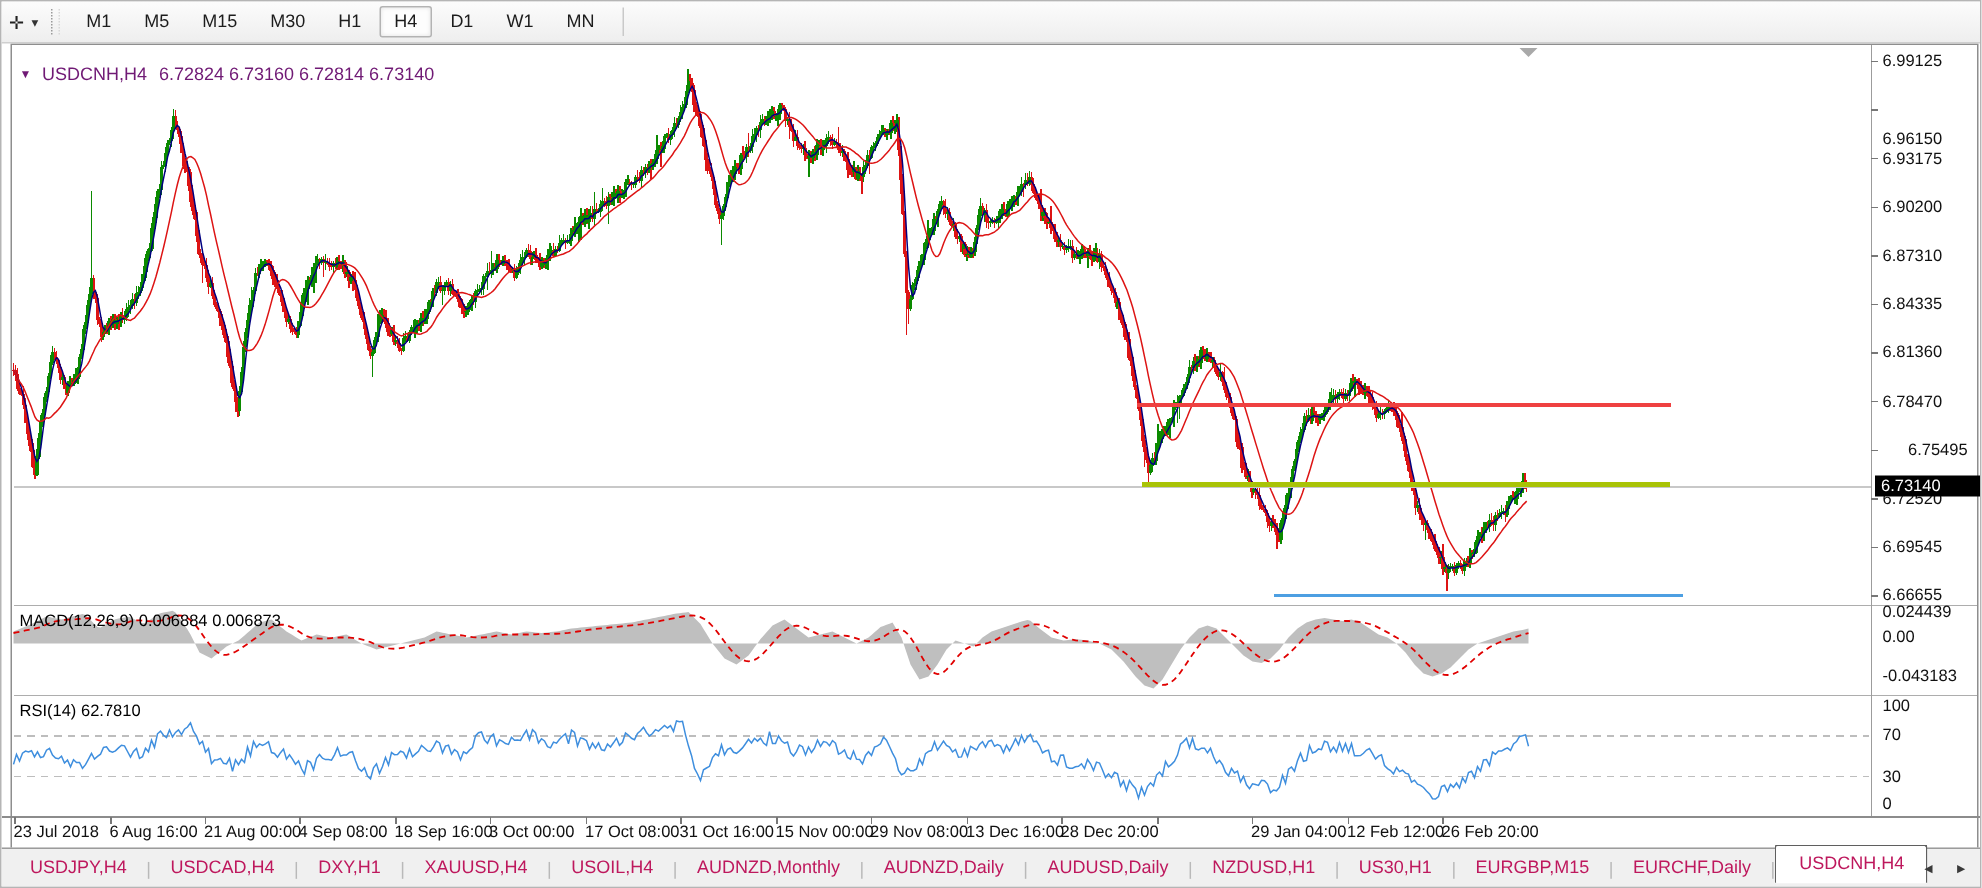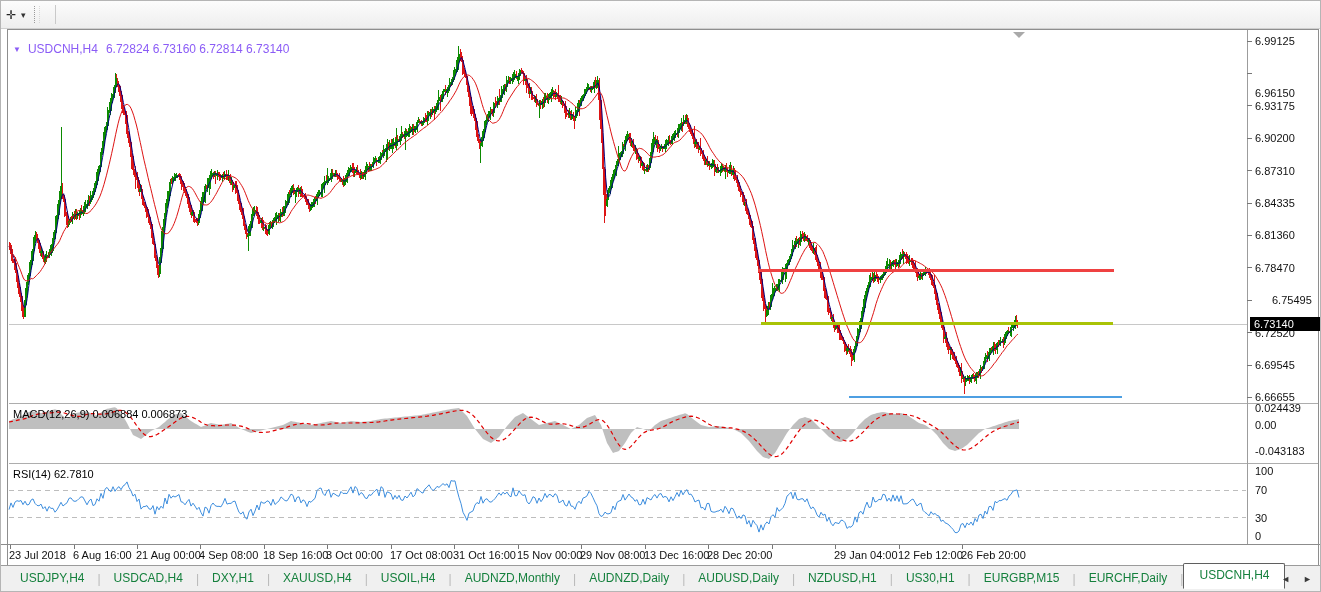--- a/index.html
+++ b/index.html
@@ -13,48 +13,59 @@
   .tool-icon{font-size:12px;color:#222;margin-left:2px;width:16px;text-align:center;}
   .tool-caret{font-size:9px;color:#333;margin:0 4px 0 2px;}
   .grip{width:4px;height:17px;border-left:1px dotted #9a9a9a;border-right:1px dotted #d8d8d8;margin:0 7px 0 4px;}
   .tf{height:19px;line-height:19px;padding:0 9px;margin:0 1px;font-size:12px;color:#1c1c1c;
       border:1px solid transparent;border-radius:2px;cursor:default;}
   .tf.active{background:#fdfdfd;border:1px solid #b3b3b3;box-shadow:inset 0 0 3px #e2e2e2;}
   .vsep{width:1px;height:19px;background:#c9c9c9;margin:0 8px;}
   
   .chartwin{position:absolute;left:6px;top:28px;width:1312px;height:538px;
             border:1px solid #8e8e8e;background:#fff;box-sizing:border-box;}
-  .charttitle{position:absolute;left:12px;top:41px;font-size:12px;color:#8b5cf6;z-index:4;}
+  .charttitle{position:absolute;left:12px;top:41px;font-size:12px;color:#701a75;z-index:4;}
   .charttitle .tri{font-size:8px;vertical-align:1px;margin-right:7px;}
   .charttitle b{font-weight:400;margin-right:8px;}
   svg.plot{position:absolute;left:0;top:0;z-index:1;}
   .axis-label{position:absolute;font-size:11px;color:#111;white-space:nowrap;z-index:2;}
   .price-tag{position:absolute;left:1249px;width:66px;height:14px;background:#000;color:#fff;
              font-size:11px;line-height:14px;padding-left:4px;z-index:3;}
   .ind-label{position:absolute;left:12px;font-size:11px;color:#000;z-index:2;white-space:nowrap;}
   .date-label{position:absolute;font-size:11px;color:#111;white-space:nowrap;top:548px;z-index:2;}
   
   .tabbar{position:absolute;left:0;bottom:0;width:100%;height:25px;background:#f0f0f0;
           border-top:1px solid #9b9b9b;display:flex;align-items:center;font-size:12px;z-index:5;}
-  .tab{padding:4px 13px 5px;color:#15803d;white-space:nowrap;cursor:default;}
+  .tab{padding:4px 13px 5px;color:#be185d;white-space:nowrap;cursor:default;}
   .tabsep{color:#b9b9b9;}
   .tab.active{background:#fff;border:1px solid #5f5f5f;border-bottom:1px solid #fff;
               border-radius:2px 2px 0 0;margin-top:-3px;padding:4px 15px 6px;position:relative;top:-1px;}
   .tab-arrows{position:absolute;right:8px;top:0;height:25px;display:flex;align-items:center;gap:13px;
               font-size:9px;color:#3a3a3a;}
 </style>
 </head>
 <body>
 
 <div class="root">
 
   <div class="toolbar">
     <span class="tool-icon">✛</span>
     <span class="tool-caret">▾</span>
     <span class="grip"></span>
+    <span id="tf-holder" style="display:flex;align-items:center;">
+        <span class="tf">M1</span>
+        <span class="tf">M5</span>
+        <span class="tf">M15</span>
+        <span class="tf">M30</span>
+        <span class="tf">H1</span>
+        <span class="tf active">H4</span>
+        <span class="tf">D1</span>
+        <span class="tf">W1</span>
+        <span class="tf">MN</span>
+      </span>
     <span class="vsep"></span>
   </div>
 
   <div class="chartwin"></div>
 
   <div class="charttitle">
     <span class="tri">▼</span><b>USDCNH,H4</b><span>6.72824 6.73160 6.72814 6.73140</span>
   </div>
 
   <svg class="plot" id="plot" width="1321" height="592">

